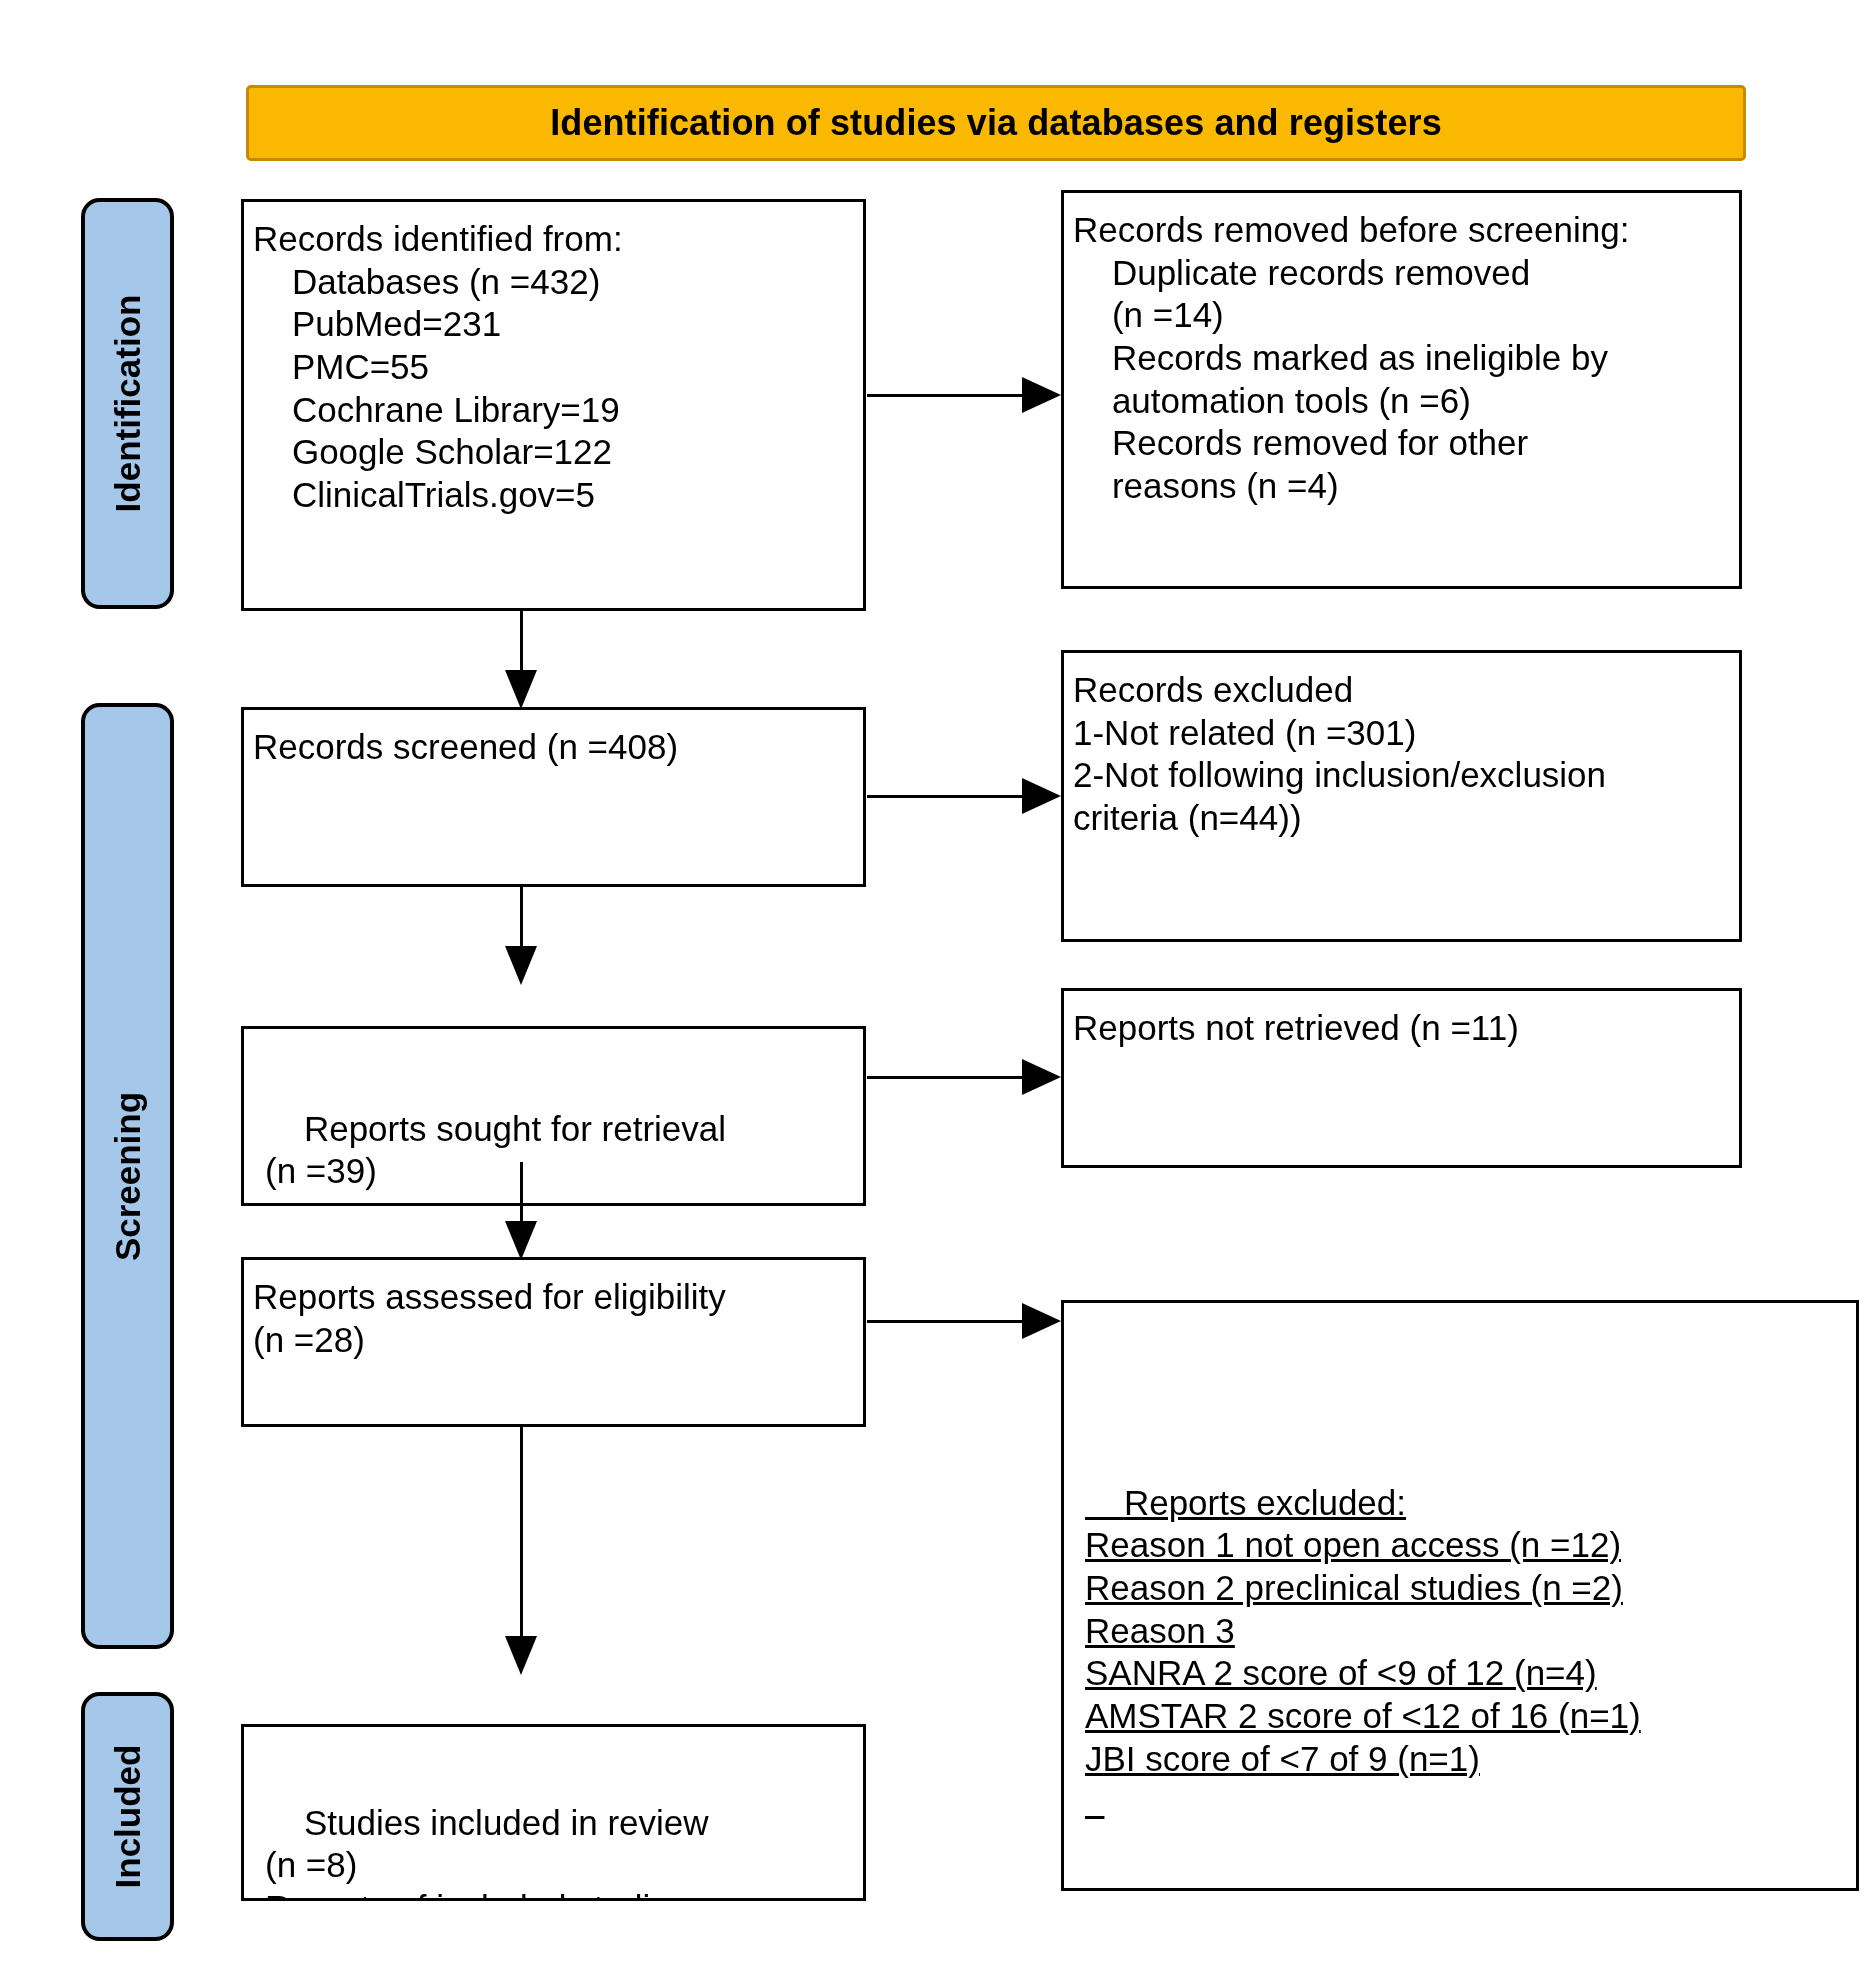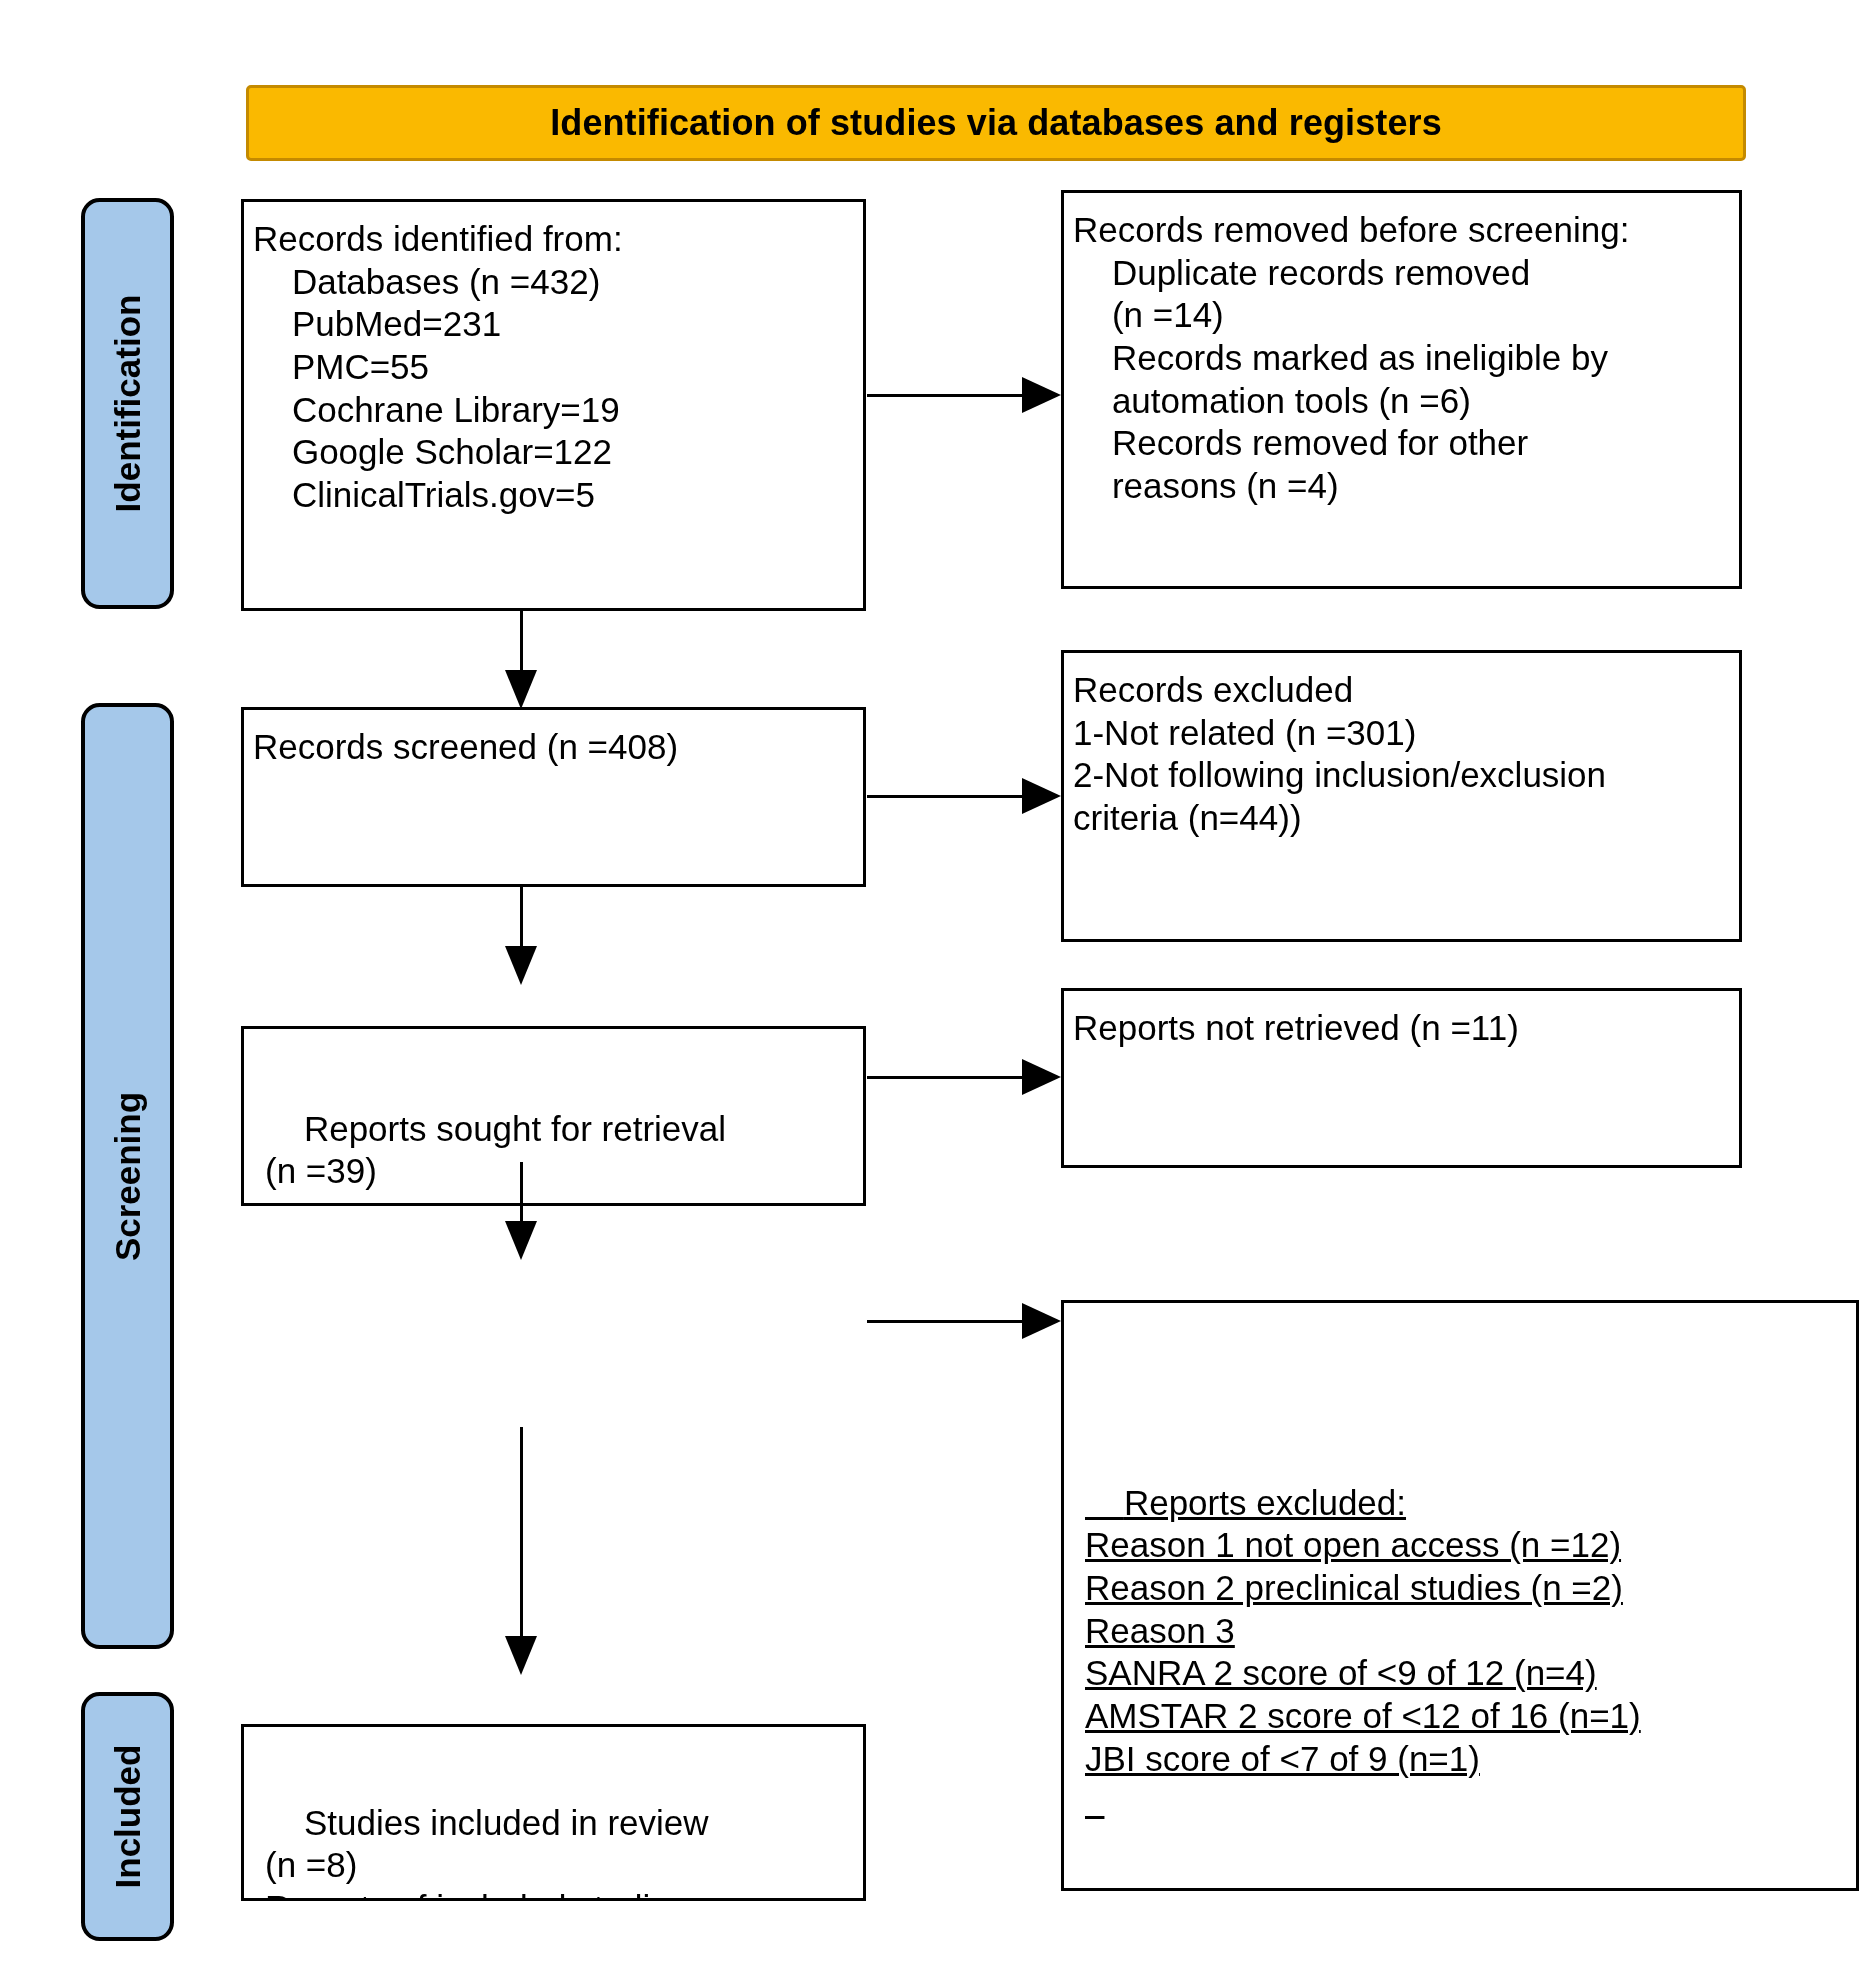--- a/index.html
+++ b/index.html
@@ -143,20 +143,24 @@
   <div class="box vcenter" style="left:1061px;top:988px;width:681px;height:180px;">
     <span>Reports not retrieved (n =11)</span>
   </div>
 
   <div class="hline" style="left:867px;top:1076px;width:156px;"></div>
   <div class="arrow-right" style="left:1022px;top:1059px;"></div>
 
   <div class="vline" style="left:520px;top:1162px;height:62px;"></div>
   <div class="arrow-down" style="left:505px;top:1221px;"></div>
 
+  <div class="box vcenter" style="left:241px;top:1257px;width:625px;height:170px;">
+    <span>Reports assessed for eligibility
+(n =28)</span>
+  </div>
 
   <div class="box vtop" style="left:1061px;top:1256px;width:798px;height:591px;padding-top:136px;text-decoration:underline;">
     <span>Reports excluded:
 Reason 1 not open access (n =12)
 Reason 2 preclinical studies (n =2)
 Reason 3
 SANRA 2 score of &lt;9 of 12 (n=4)
 AMSTAR 2 score of &lt;12 of 16 (n=1)
 JBI score of &lt;7 of 9 (n=1)</span>
   </div>

